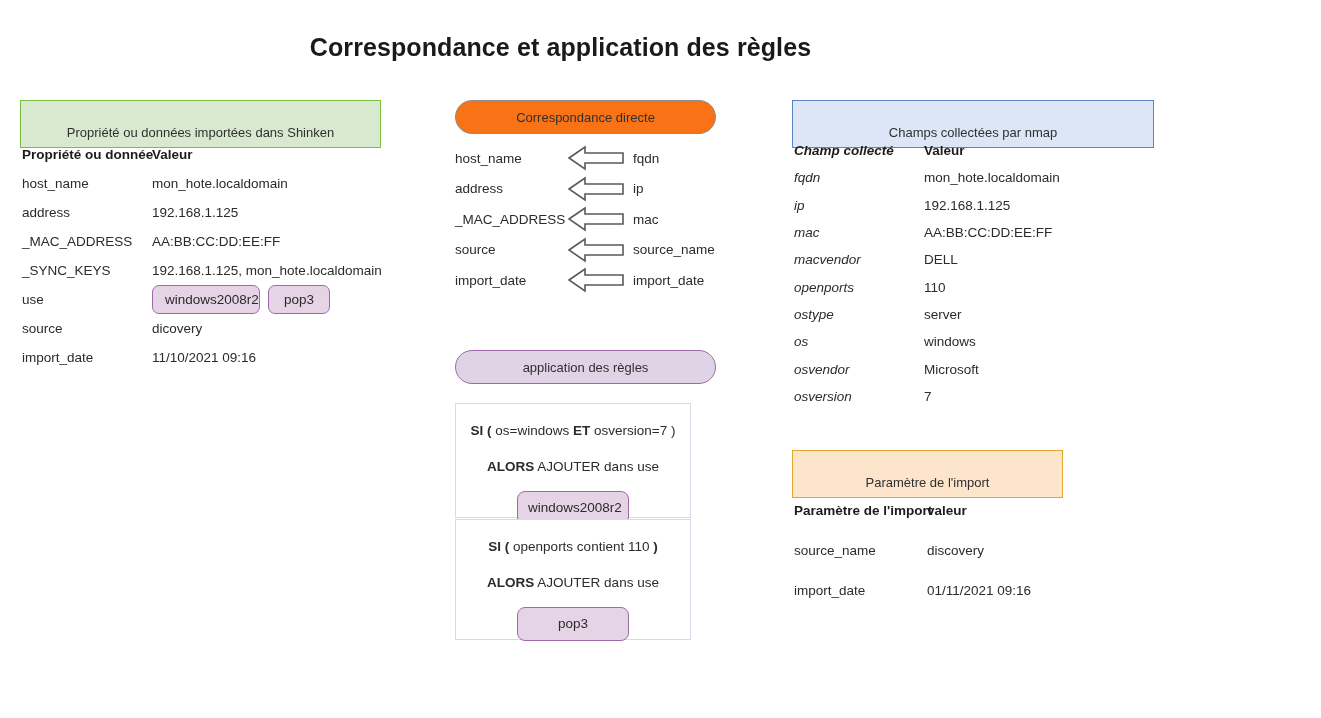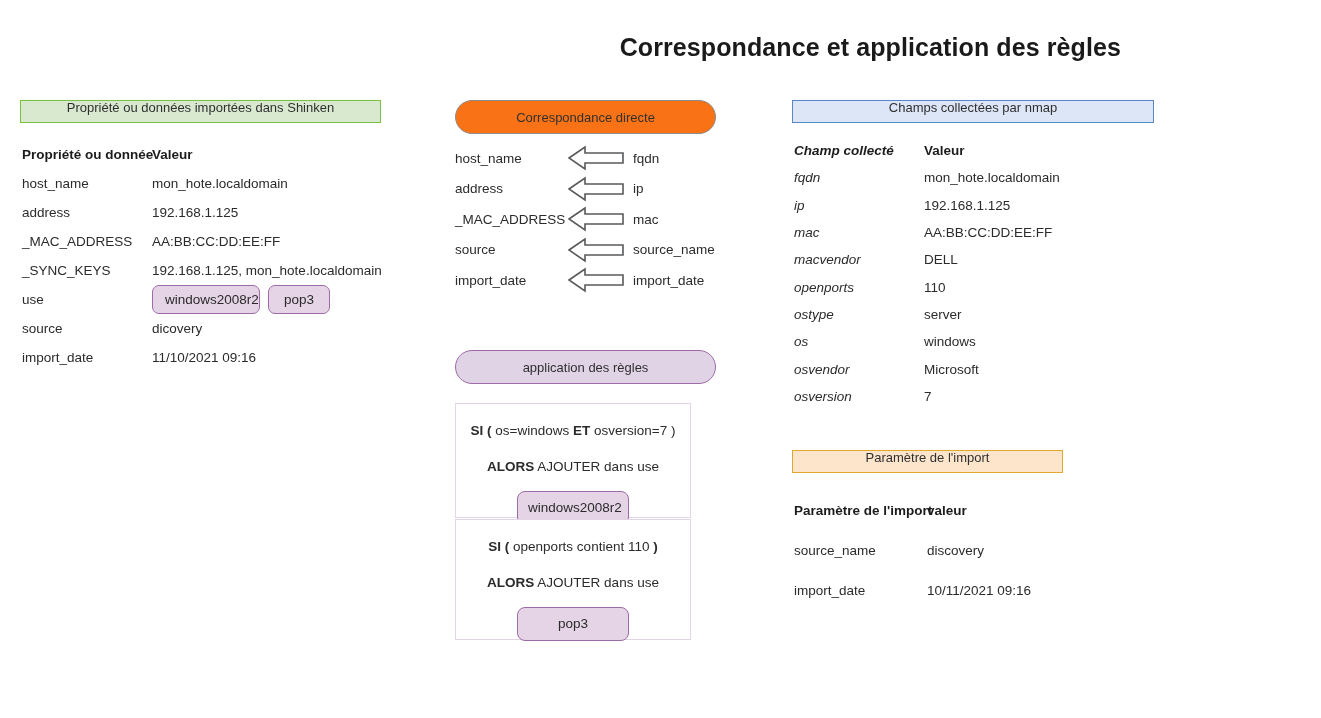--- a/index.html
+++ b/index.html
@@ -16,35 +16,35 @@
     color: #262626;
     overflow: hidden;
   }
 
   
   .page-title {
     position: absolute;
     top: 33px;
     left: 0;
     width: 1121px;
-    text-align: right;
+    text-align: center;
     font-size: 25px;
     font-weight: bold;
     letter-spacing: 0.1px;
     color: #1a1a1a;
   }
 
   
   .panel-header {
     position: absolute;
     box-sizing: border-box;
     text-align: center;
     font-size: 13px;
     line-height: 1;
-    padding: 0 6px 8px;
+    padding: 25px 6px 8px;
     color: #303030;
   }
   .hdr-green {
     left: 20px; top: 100px; width: 361px;
     background: #d9e9d0;
     border: 1.5px solid #7ac143;
   }
   .hdr-blue {
     left: 792px; top: 100px; width: 362px;
     background: #dce6f7;
@@ -386,15 +386,15 @@
   <div class="kv-row is-head">
     <div class="kv-key">Paramètre de l'import</div>
     <div class="kv-val">valeur</div>
   </div>
   <div class="kv-row">
     <div class="kv-key">source_name</div>
     <div class="kv-val">discovery</div>
   </div>
   <div class="kv-row">
     <div class="kv-key">import_date</div>
-    <div class="kv-val">10/11/2021 09:16</div>
+    <div class="kv-val">01/11/2021 09:16</div>
   </div>
 </div>
 
 </body></html>

